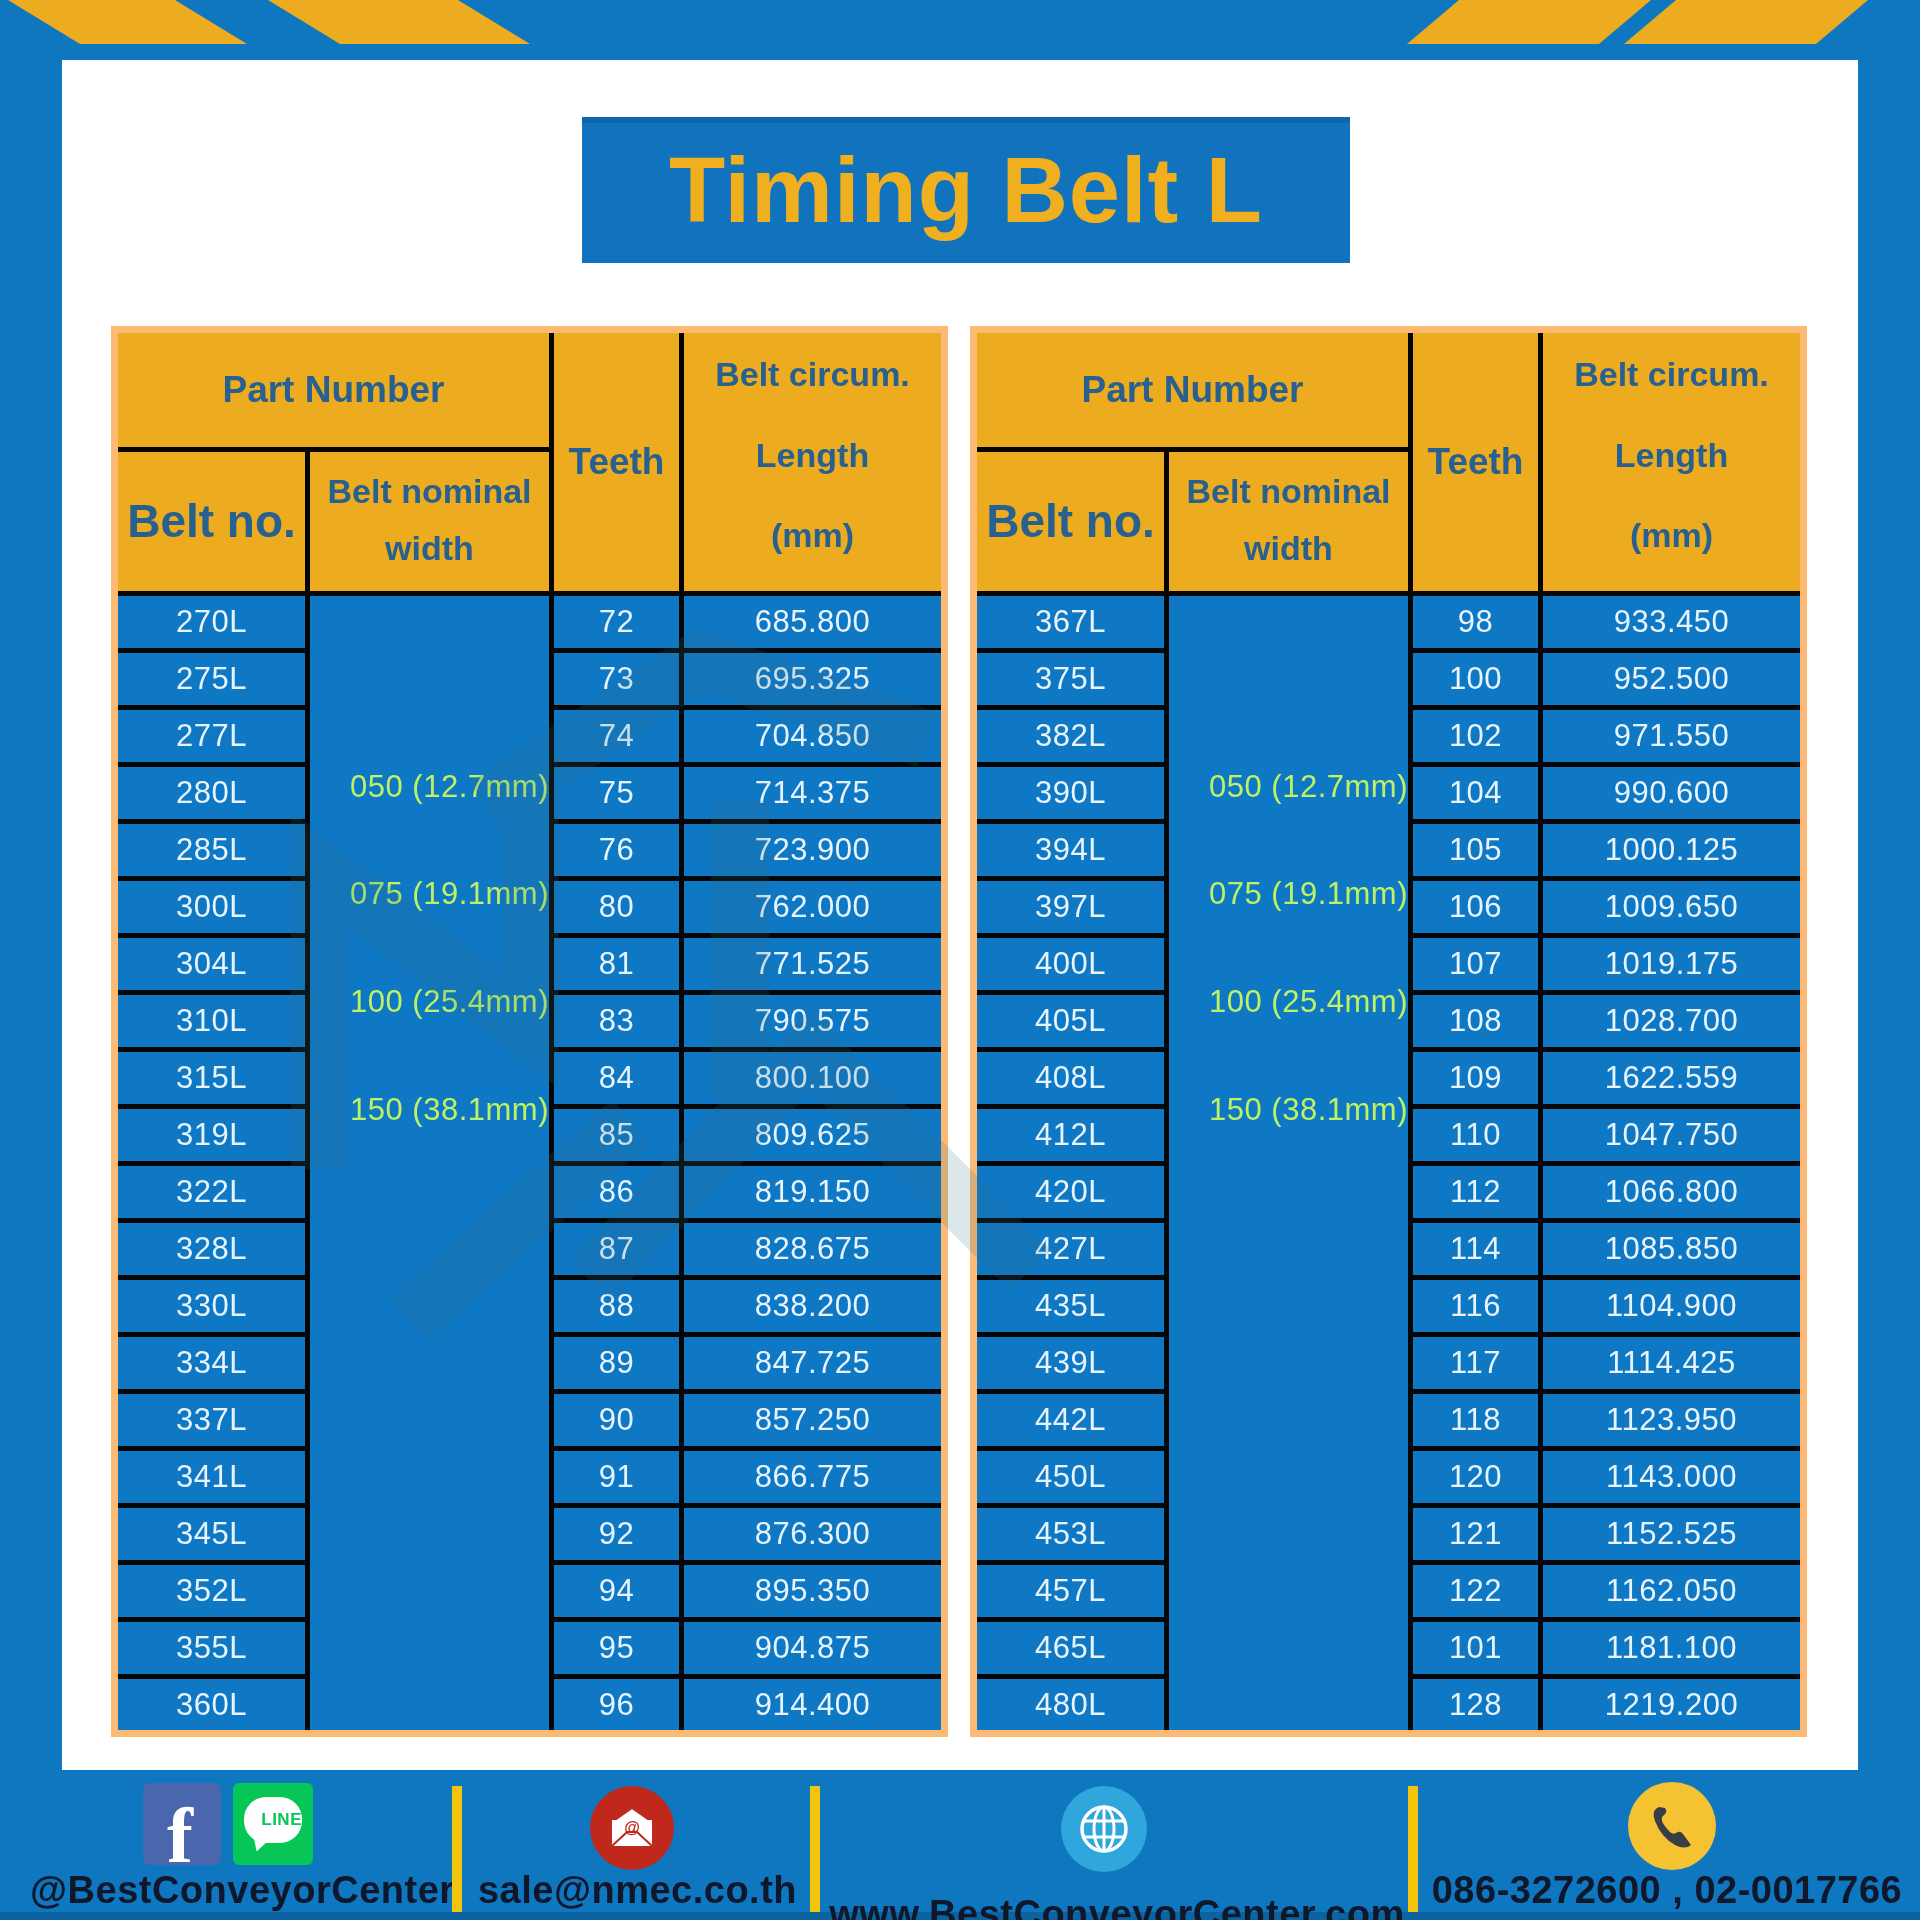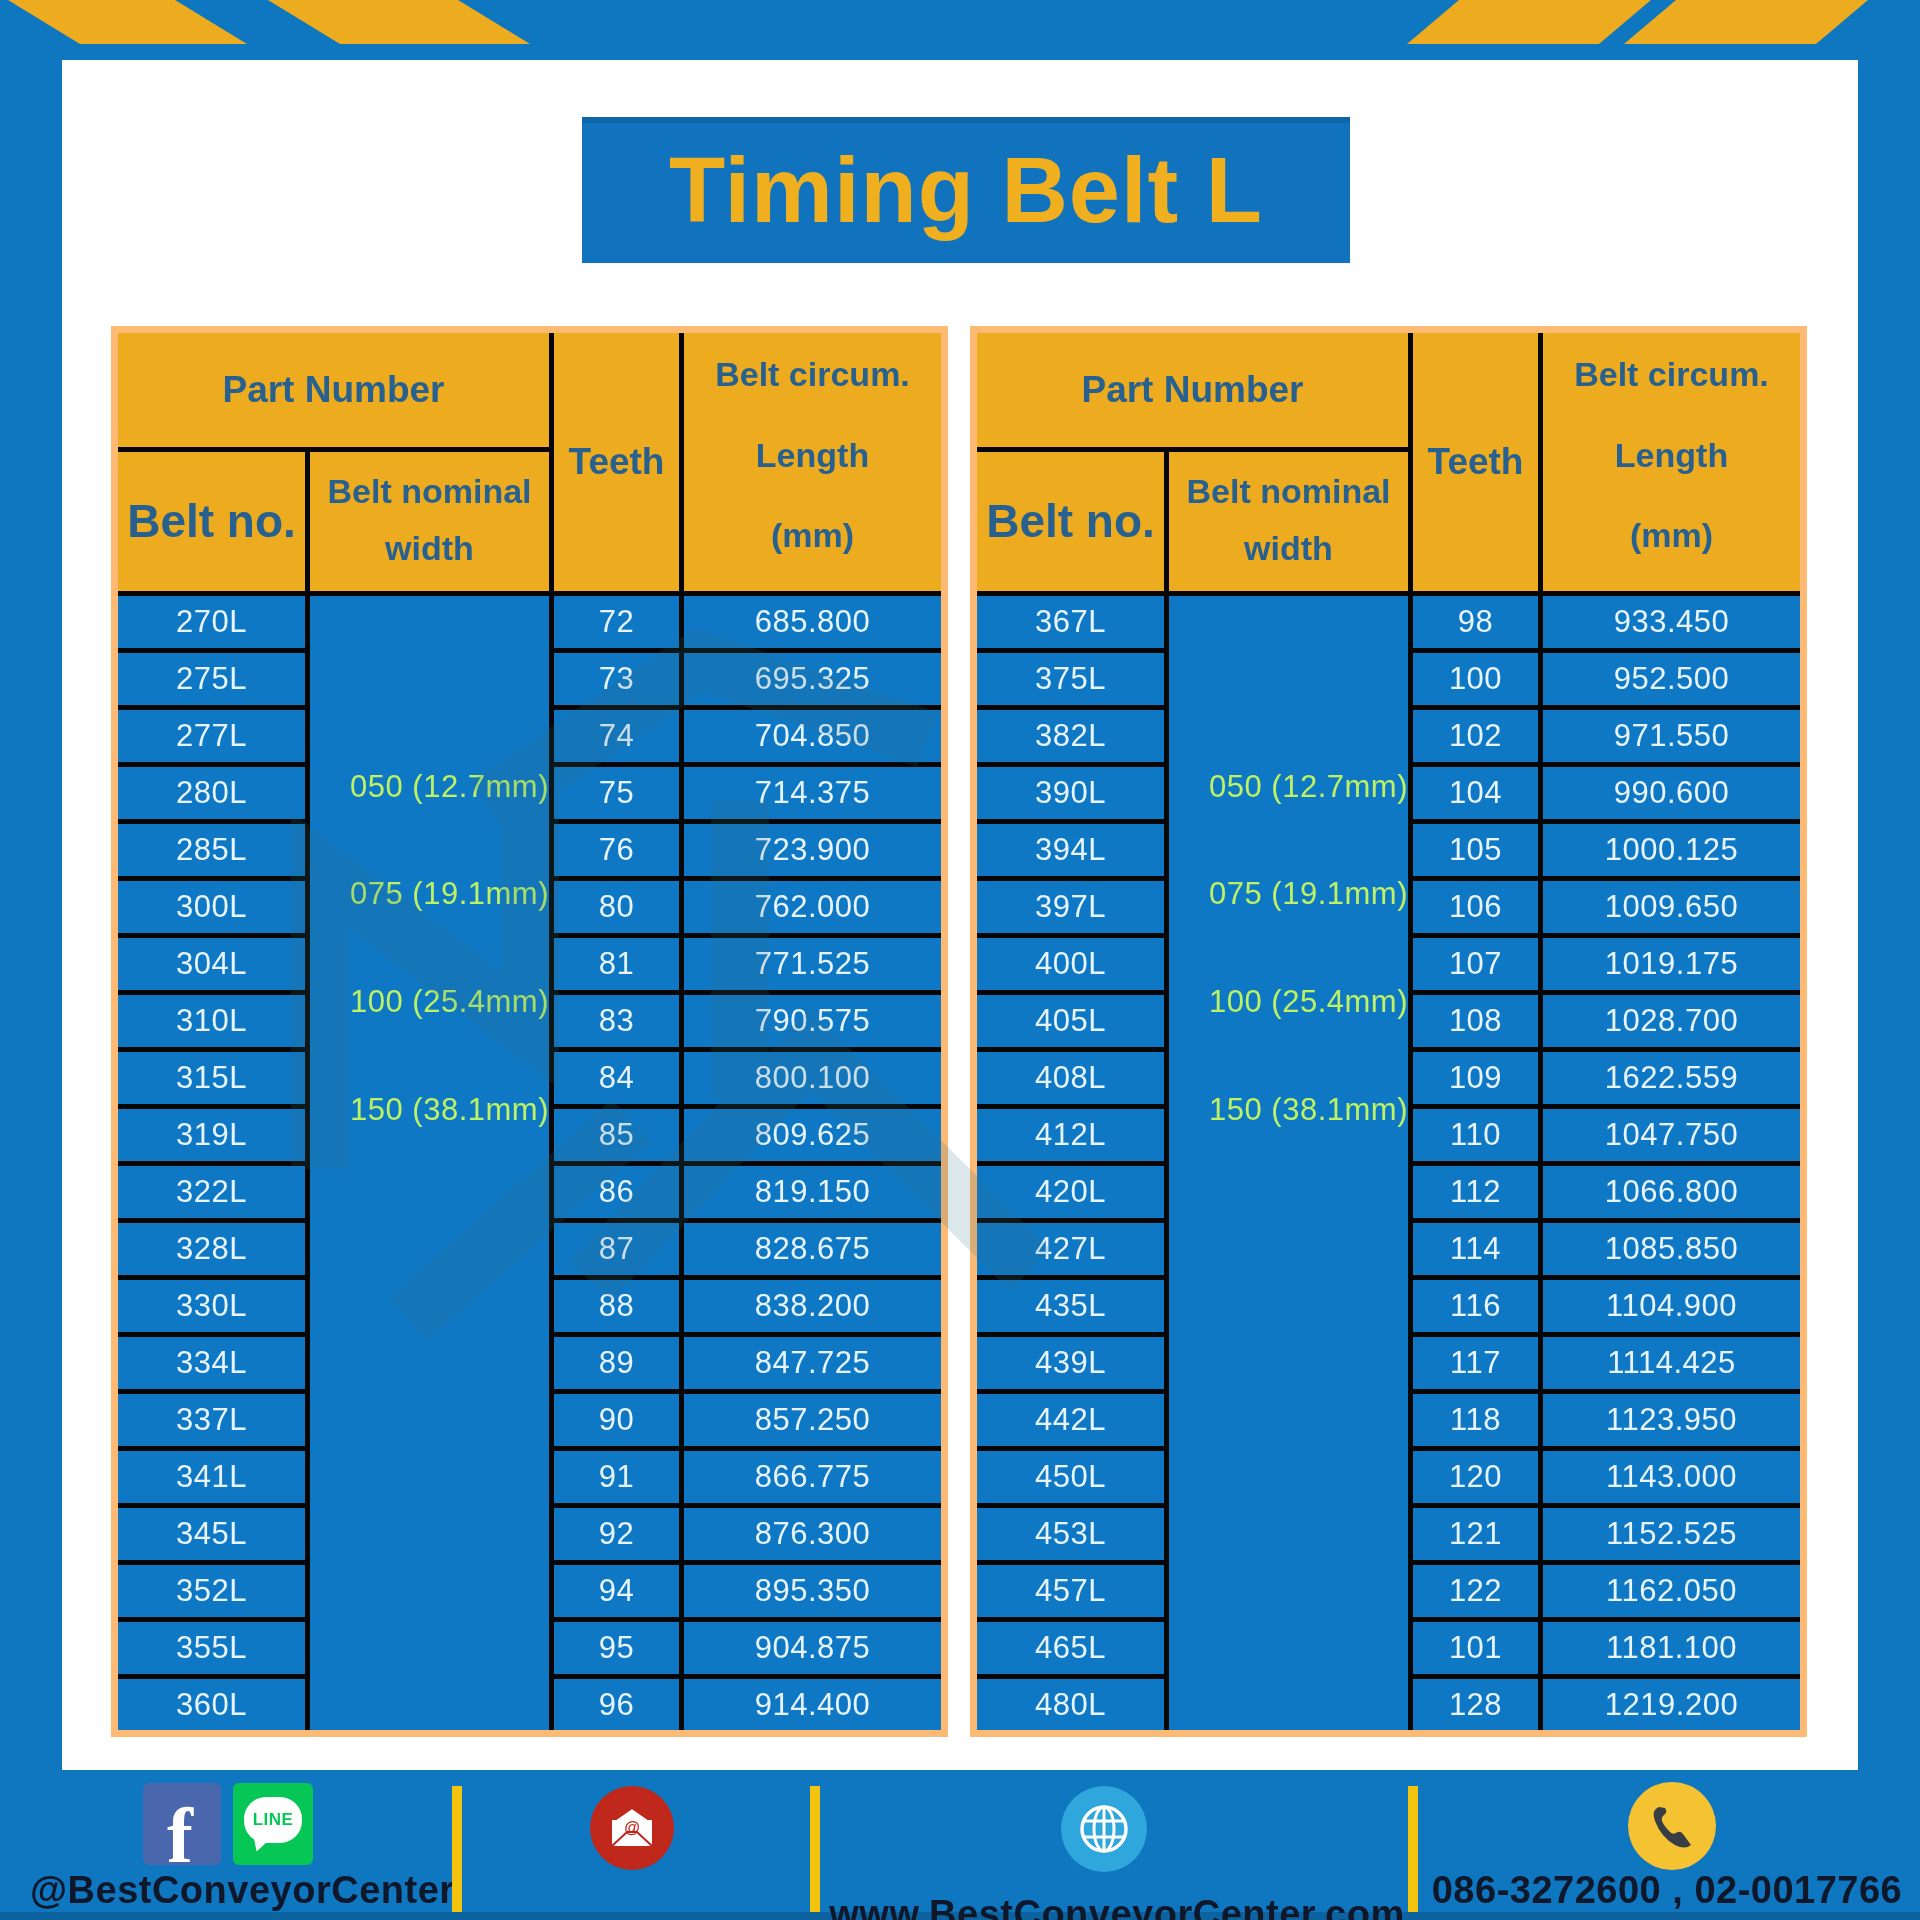--- a/index.html
+++ b/index.html
@@ -35,21 +35,21 @@
   .footer{position:absolute;left:0;top:1770px;width:1920px;height:150px;z-index:4;}
   .footer-label{position:absolute;top:96px;height:48px;color:#0f172a;font-size:38px;font-weight:bold;
                 text-align:center;line-height:48px;letter-spacing:0.5px;}
   .divider{position:absolute;top:16px;width:10px;height:126px;background:#f2c40e;}
   .fb-box{position:absolute;left:143px;top:13px;width:78px;height:82px;background:#4a67ad;border-radius:6px;
           overflow:hidden;}
   .fb-box span{position:absolute;left:24px;top:8px;color:#fff;font-size:78px;font-weight:bold;
                font-family:"Liberation Serif","DejaVu Serif",serif;}
   .line-box{position:absolute;left:233px;top:13px;width:80px;height:82px;background:#06c755;border-radius:6px;}
   .line-bubble{position:absolute;left:11px;top:14px;width:58px;height:46px;background:#ffffff;
-               border-radius:22px;display:flex;align-items:center;justify-content:center;}
+               border-radius:22px;display:flex;align-items:center;justify-content:flex-end;}
   .line-bubble:after{content:"";position:absolute;left:8px;bottom:-9px;width:0;height:0;
                      border-left:6px solid transparent;border-right:10px solid transparent;
                      border-top:14px solid #ffffff;transform:rotate(12deg);}
   .line-bubble span{color:#06c755;font-size:17px;font-weight:bold;letter-spacing:0.5px;}
   .circle-icon{position:absolute;border-radius:50%;display:flex;align-items:center;justify-content:center;}
   .email-circle{left:590px;top:16px;width:84px;height:84px;background:#c0281c;}
   .globe-circle{left:1061px;top:16px;width:86px;height:86px;background:#2fa7dc;}
   .phone-circle{left:1628px;top:12px;width:88px;height:88px;background:#f5c331;}
   .bottom-edge{position:absolute;left:0;top:1912px;width:1920px;height:8px;background:#0c639f;}
 </style>
@@ -379,20 +379,21 @@
     <div class="divider" style="left:452px;"></div>
 
     <div class="circle-icon email-circle">
       <svg width="50" height="44" viewBox="0 0 50 44">
         <polygon points="5,16 25,2 45,16" fill="#ffffff" stroke="#c0281c" stroke-width="2"></polygon>
         <rect x="5" y="14" width="40" height="26" fill="#ffffff"></rect>
         <polyline points="5,40 20,26 30,26 45,40" fill="none" stroke="#c0281c" stroke-width="2"></polyline>
         <text x="25" y="27" text-anchor="middle" font-size="16" font-weight="bold" fill="#c0281c" font-family="Liberation Sans, DejaVu Sans, sans-serif">@</text>
       </svg>
     </div>
+    <div class="footer-label" style="left:470px;width:335px;">sale@nmec.co.th</div>
 
     <div class="divider" style="left:810px;"></div>
 
     <div class="circle-icon globe-circle">
       <svg width="56" height="56" viewBox="0 0 56 56">
         <circle cx="28" cy="28" r="22" fill="none" stroke="#ffffff" stroke-width="3.5"></circle>
         <ellipse cx="28" cy="28" rx="10" ry="22" fill="none" stroke="#ffffff" stroke-width="3"></ellipse>
         <line x1="28" y1="6" x2="28" y2="50" stroke="#ffffff" stroke-width="3"></line>
         <line x1="7" y1="20" x2="49" y2="20" stroke="#ffffff" stroke-width="3"></line>
         <line x1="7" y1="36" x2="49" y2="36" stroke="#ffffff" stroke-width="3"></line>

